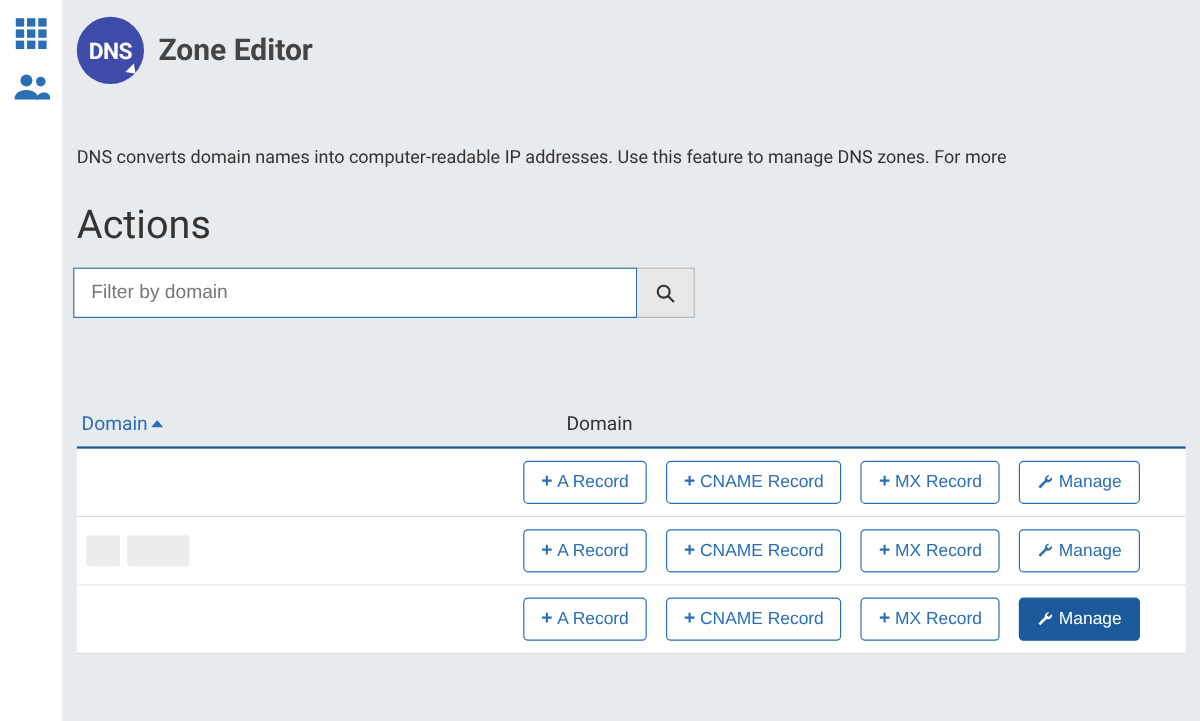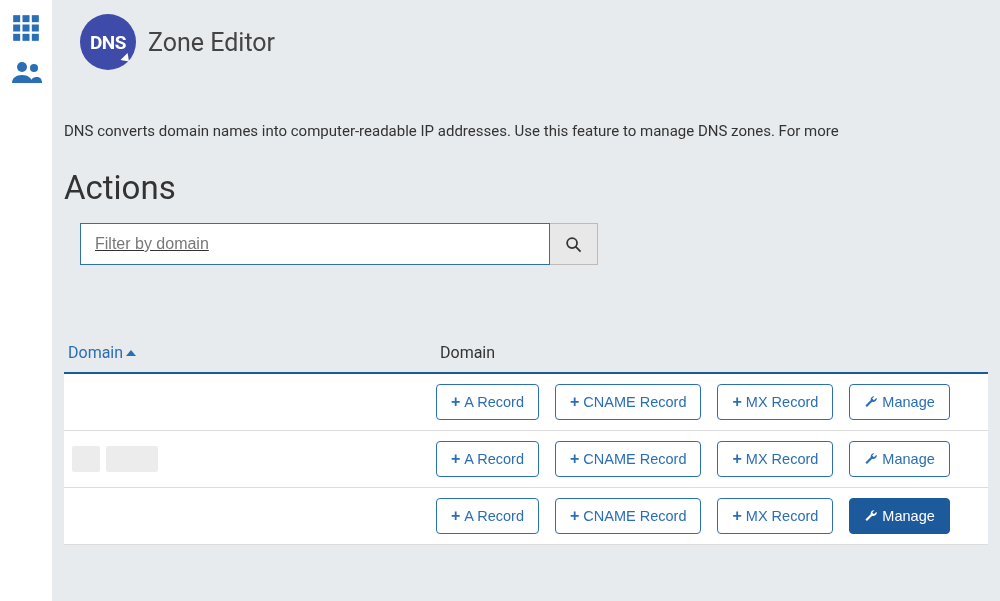--- a/index.html
+++ b/index.html
@@ -24,21 +24,21 @@
     .sidebar-icon svg { display: block; }
     .main {
       flex: 1;
       padding: 0;
       overflow: hidden;
     }
     .header {
       display: flex;
       align-items: center;
       gap: 12px;
-      padding: 14px 28px 8px;
+      padding: 14px 12px 8px;
     }
     .header-icon {
       width: 56px;
       height: 56px;
       background: #3e4ba8;
       border-radius: 50%;
       position: relative;
       display: flex;
       align-items: center;
       justify-content: center;
@@ -54,40 +54,39 @@
       bottom: 6px;
       width: 0;
       height: 0;
       border-left: 7px solid #fff;
       border-top: 5px solid transparent;
       border-bottom: 5px solid transparent;
       transform: rotate(45deg);
     }
     .page-title {
       font-size: 25px;
-      font-weight: 400;
+      font-weight: 700;
       color: #444;
       text-align: center;
     }
     .intro {
       padding: 44px 12px 0;
       font-size: 15px;
       color: #333;
       white-space: nowrap;
     }
     .section-title {
       padding: 28px 12px 12px;
       font-size: 33px;
       font-weight: 400;
       color: #333;
     }
     .filter-row {
       display: flex;
-      padding: 4px 28px 0;
-      text-decoration: underline;
+      padding: 4px 9px 0;
     }
     .filter-input {
       width: 470px;
       height: 42px;
       border: 1px solid #3071a9;
       padding: 0 14px;
       font-size: 16px;
       color: #555;
       background: #fff;
       outline: none;
@@ -104,20 +103,21 @@
       justify-content: center;
       cursor: pointer;
     }
     .table-wrap {
       margin: 72px 12px 0;
     }
     .thead {
       display: flex;
       border-bottom: 2px solid #1c5a9c;
       padding-bottom: 4px;
+      gap: 32px;
     }
     .th {
       font-size: 16px;
       padding: 6px 4px;
     }
     .th-domain {
       width: 372px;
       color: #2a6eb5;
       cursor: pointer;
       display: flex;

